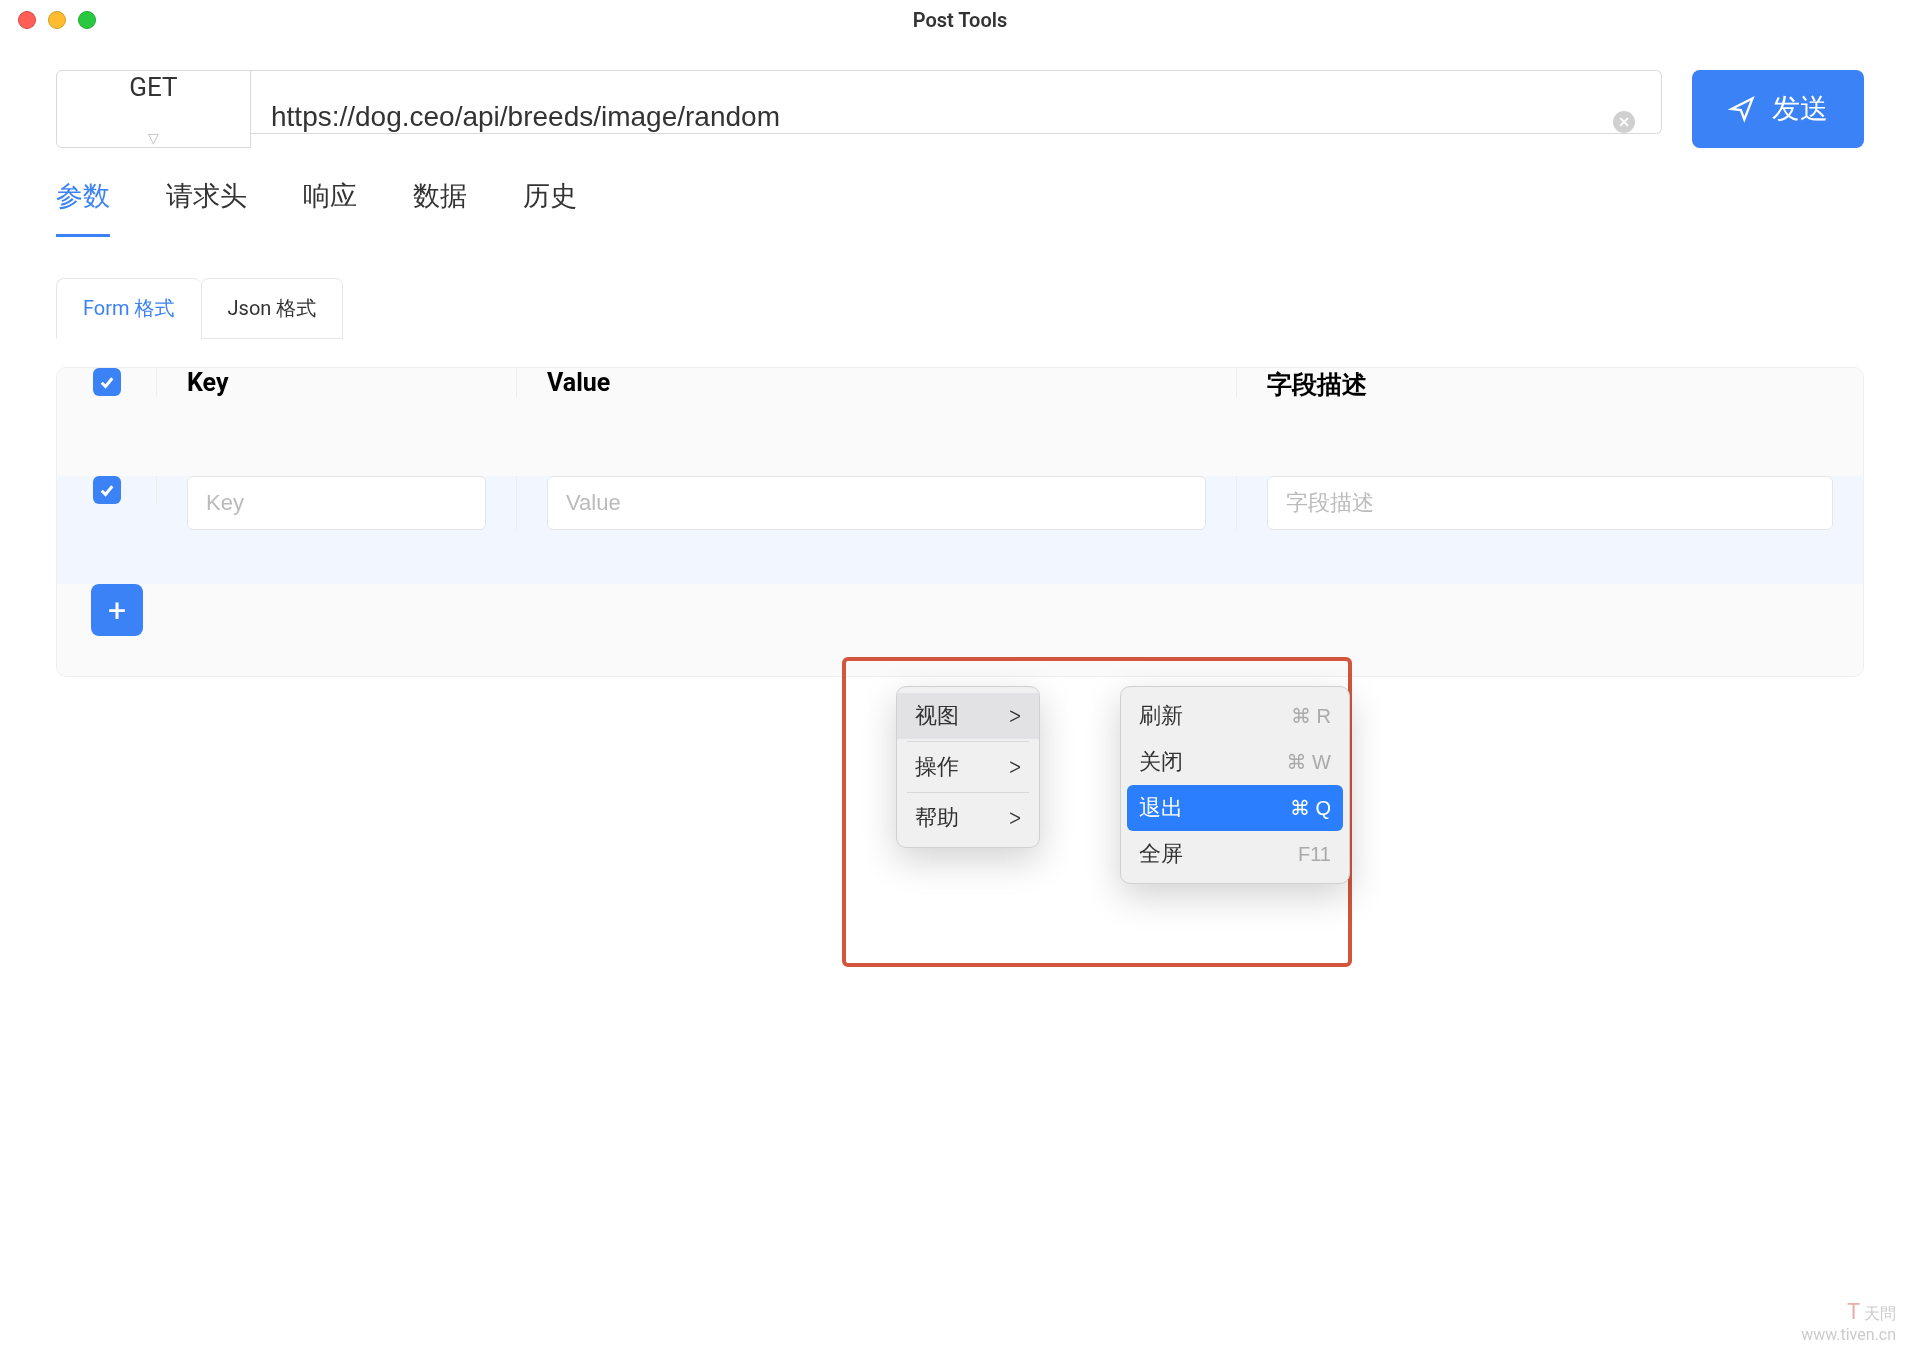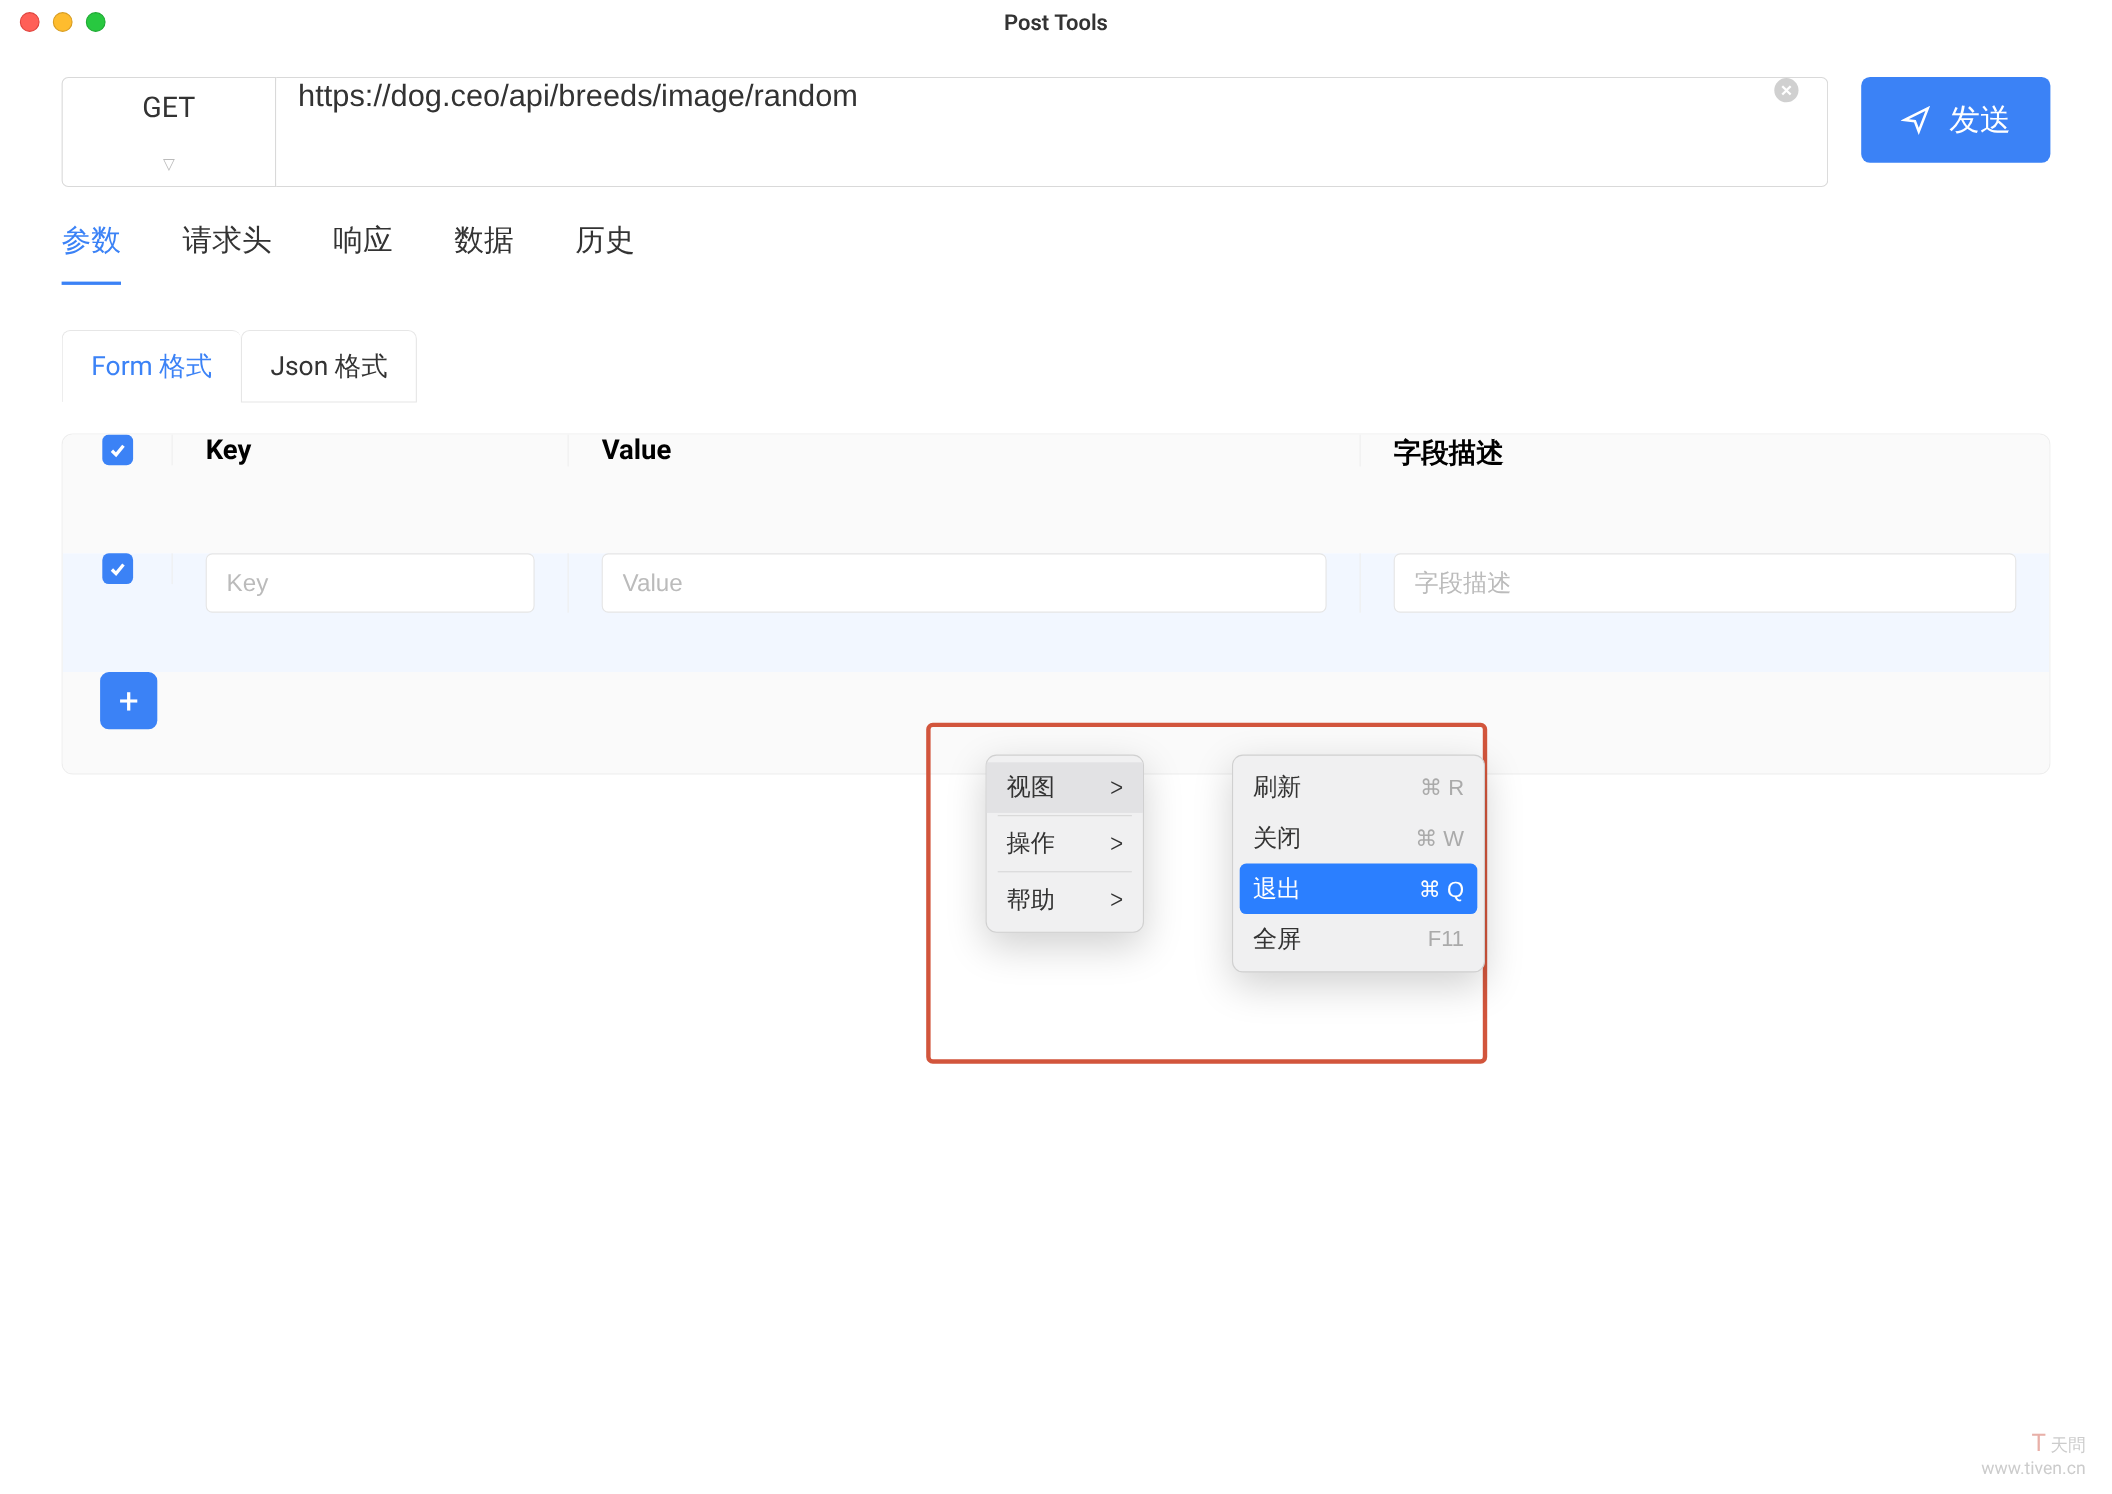--- a/index.html
+++ b/index.html
@@ -71,26 +71,26 @@
   gap: 28px;
   flex-direction: column;
 }
 .method-select .chev {
   font-size: 14px;
   color: #bbb;
 }
 .url-input-wrap {
   flex: 1;
   display: flex;
-  align-items: flex-start;
+  align-items: flex-end;
   border: 1px solid #d9d9d9;
   border-left: none;
   border-radius: 0 6px 6px 0;
   padding: 0 26px 0 20px;
-  height: 100px;
+  height: 64px;
   margin-left: -30px;
 }
 .url-input {
   flex: 1;
   border: none;
   outline: none;
   font-size: 28px;
   color: #333;
   background: transparent;
 }
@@ -135,21 +135,21 @@
 }
 .main-tab.active {
   color: #3b82f6;
   border-bottom-color: #3b82f6;
 }
 .sub-tabs {
   display: flex;
   margin-bottom: 28px;
 }
 .sub-tab {
-  font-size: 24px;
+  font-size: 20px;
   padding: 16px 26px;
   border: 1px solid #e6e6e6;
   border-radius: 8px 8px 0 0;
   background: #fff;
   cursor: pointer;
   color: #333;
 }
 .sub-tab:first-child {
   border-right: none;
 }

